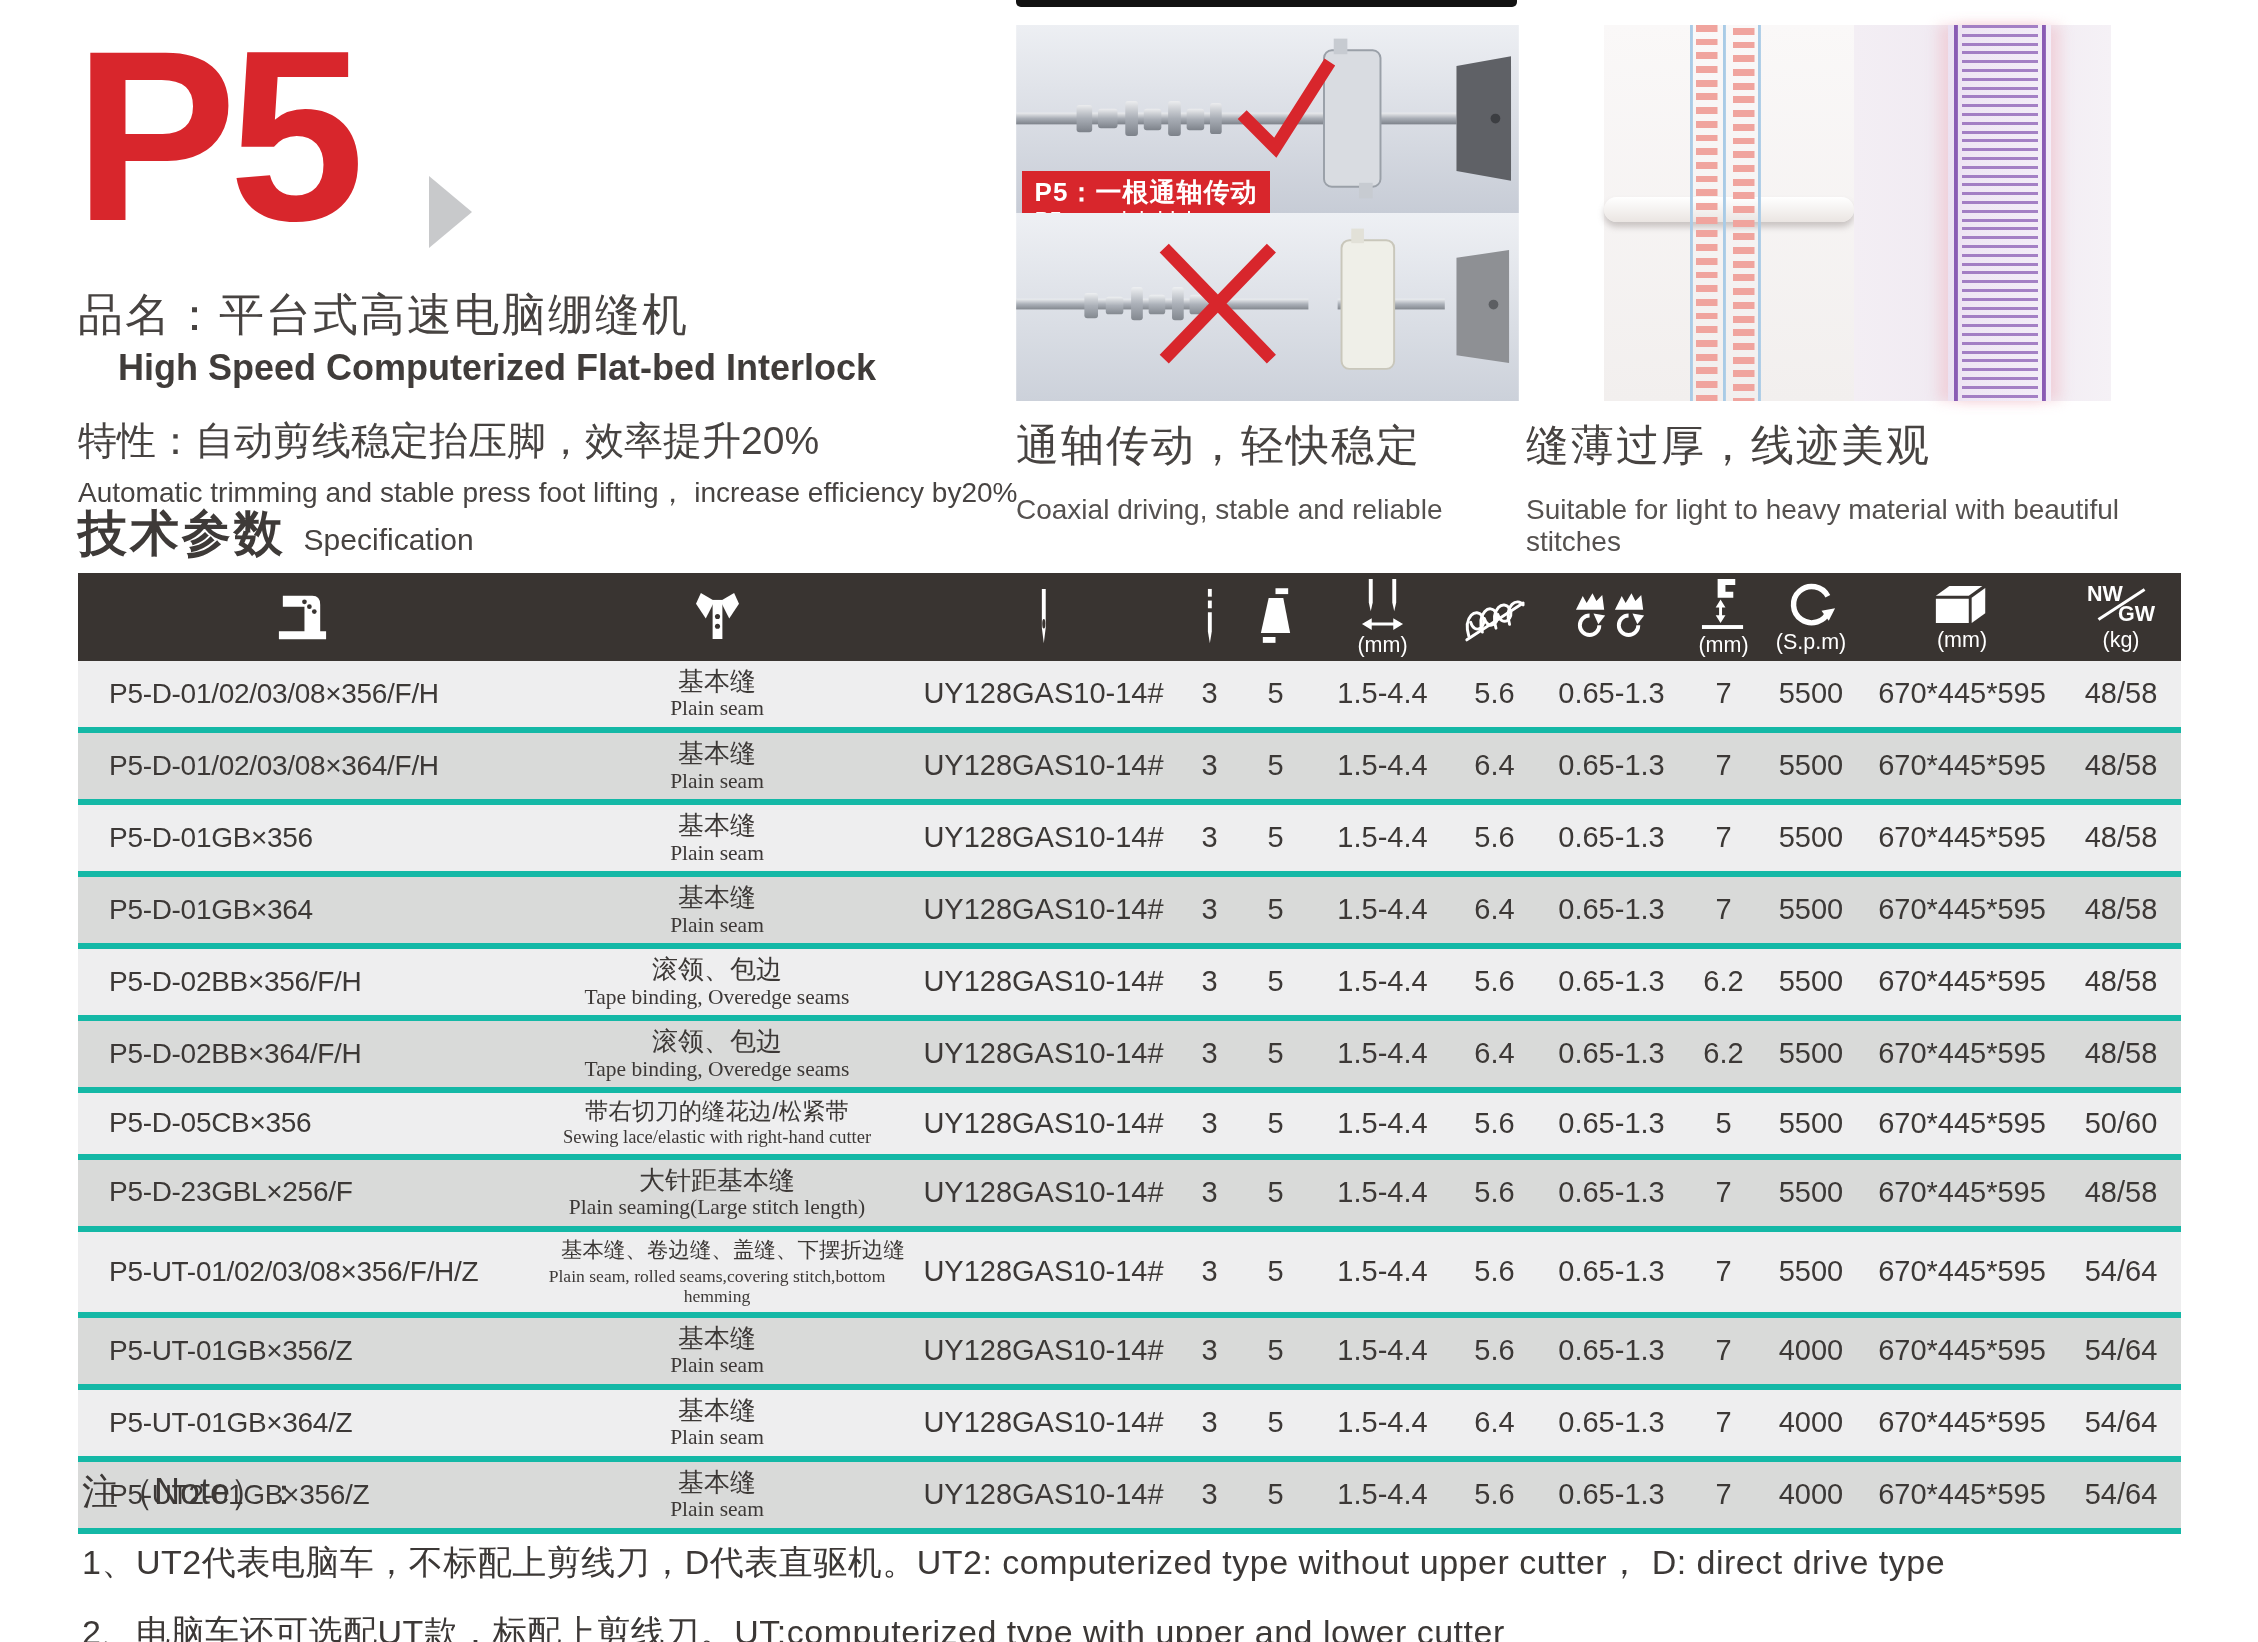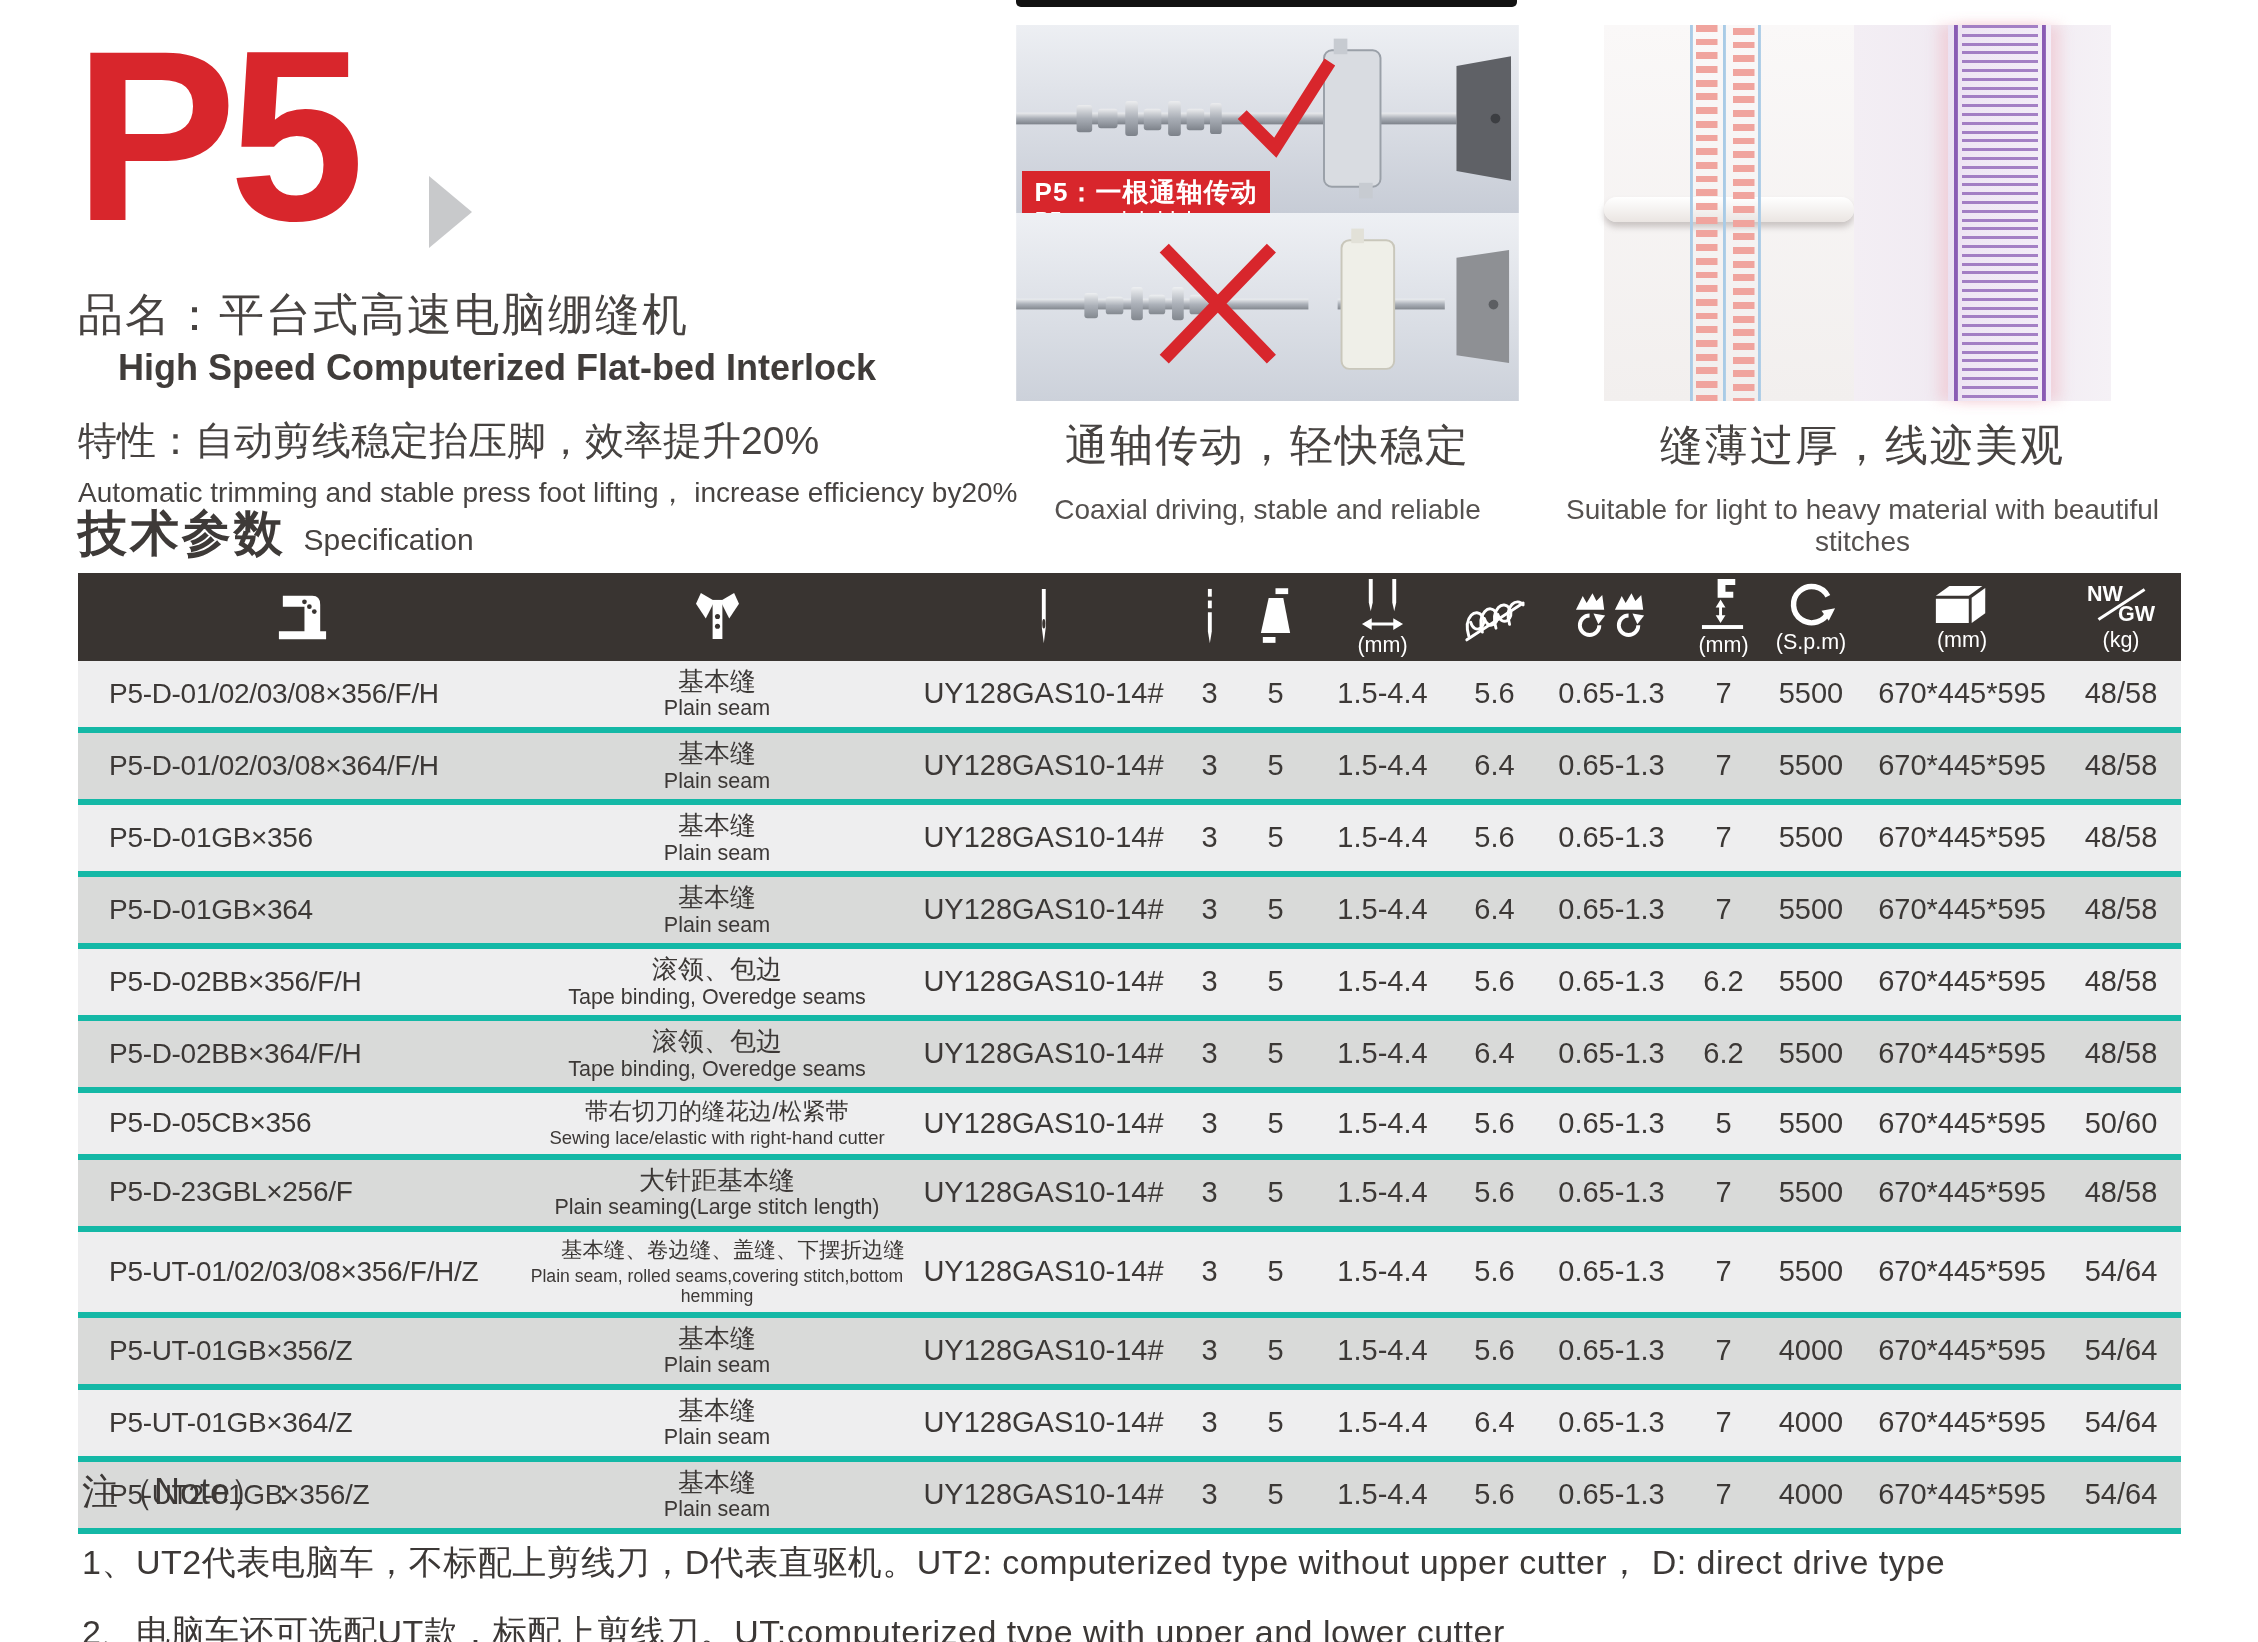--- a/index.html
+++ b/index.html
@@ -39,21 +39,21 @@
       linear-gradient(#a9cbe6,#a9cbe6) 68px 0/2.9px 100% no-repeat; }
   .fab-right { position:absolute; left:250px; top:0; width:257px; height:376px; background:linear-gradient(90deg,#f3eef4,#efe9f1 50%,#f5f1f6); }
   .purpleband { position:absolute; left:94px; top:0; bottom:0; width:103px;
     background:
       repeating-linear-gradient(180deg, rgba(138,92,180,.75) 0 2.9px, rgba(243,238,247,.2) 2.9px 8.8px) 13.7px 0/76px 100% no-repeat,
       linear-gradient(#8a5cb4,#8a5cb4) 5.9px 0/3.9px 100% no-repeat,
       linear-gradient(#8a5cb4,#8a5cb4) 94px 0/3.9px 100% no-repeat,
       linear-gradient(90deg,#ece2f2,#f4edf8);
     box-shadow:-9.8px 0 11.7px rgba(240,185,195,.45), 9.8px 0 11.7px rgba(240,185,195,.45); }
 
-  .cap { position:absolute; text-align:center; }
+  .cap { position:absolute; text-align:left; }
   .cap-drive { left:1016px; top:417px; width:503px; }
   .cap-fabric { left:1526px; top:417px; width:673px; }
   .cap .zh { display:block; font-size:43px; color:#474341; letter-spacing:2px; }
   .cap .en { display:block; font-size:28px; color:#55514f; margin-top:19px; }
 
   
   .spec-head { position:absolute; left:78px; top:501px; display:flex; align-items:baseline; gap:18px; }
   .spec-head .zh { font-size:49px; font-weight:700; color:#3e3a38; letter-spacing:2.9px; }
   .spec-head .en { font-size:30px; color:#474341; }
 
@@ -68,21 +68,21 @@
   .nwgw .nw { position:absolute; left:2px; top:0; font-size:21.5px; font-weight:700; color:#fff; }
   .nwgw .gw { position:absolute; right:2px; bottom:0; font-size:21.5px; font-weight:700; color:#fff; }
   .nwgw .slash { position:absolute; left:8.8px; top:20.5px; width:55px; height:2.9px; background:#fff; transform:rotate(-33deg); }
 
   .row { min-height:65px; border-bottom:6px solid #14b8a6; align-items:center; }
   .tbody .row:nth-child(odd) { background:#eeeeef; }
   .tbody .row:nth-child(even) { background:#d9dad9; }
   .cell { text-align:center; font-size:29px; color:#3c3836; line-height:1.1; padding:5.9px 2px; }
   .cell.model { text-align:left; padding-left:31px; font-size:28px; letter-spacing:-0.3px; white-space:nowrap; }
   .cell.seam .zh { display:block; font-size:26px; }
-  .cell.seam .en { display:block; font-size:21.5px; margin-top:2px; }
+  .cell.seam .en { display:block; font-size:21.5px; margin-top:2px;font-family:Liberation Serif, serif; }
   .row.compact1 .cell.seam .zh { font-size:23.4px; }
   .row.compact1 .cell.seam .en { font-size:18.5px; line-height:1.15; }
   .row.compact2 .cell.seam .zh { font-size:21.5px; line-height:1.2;text-align:right; }
   .row.compact2 .cell.seam .en { font-size:17.6px; line-height:1.15; }
 
   
   .notes { position:absolute; left:82px; top:1468px; width:2103px; }
   .notes .ntitle { font-size:36px; color:#3c3836; }
   .notes .nline { font-size:34px; color:#3c3836; margin-top:23.4px; letter-spacing:0.5px; }
 </style>

